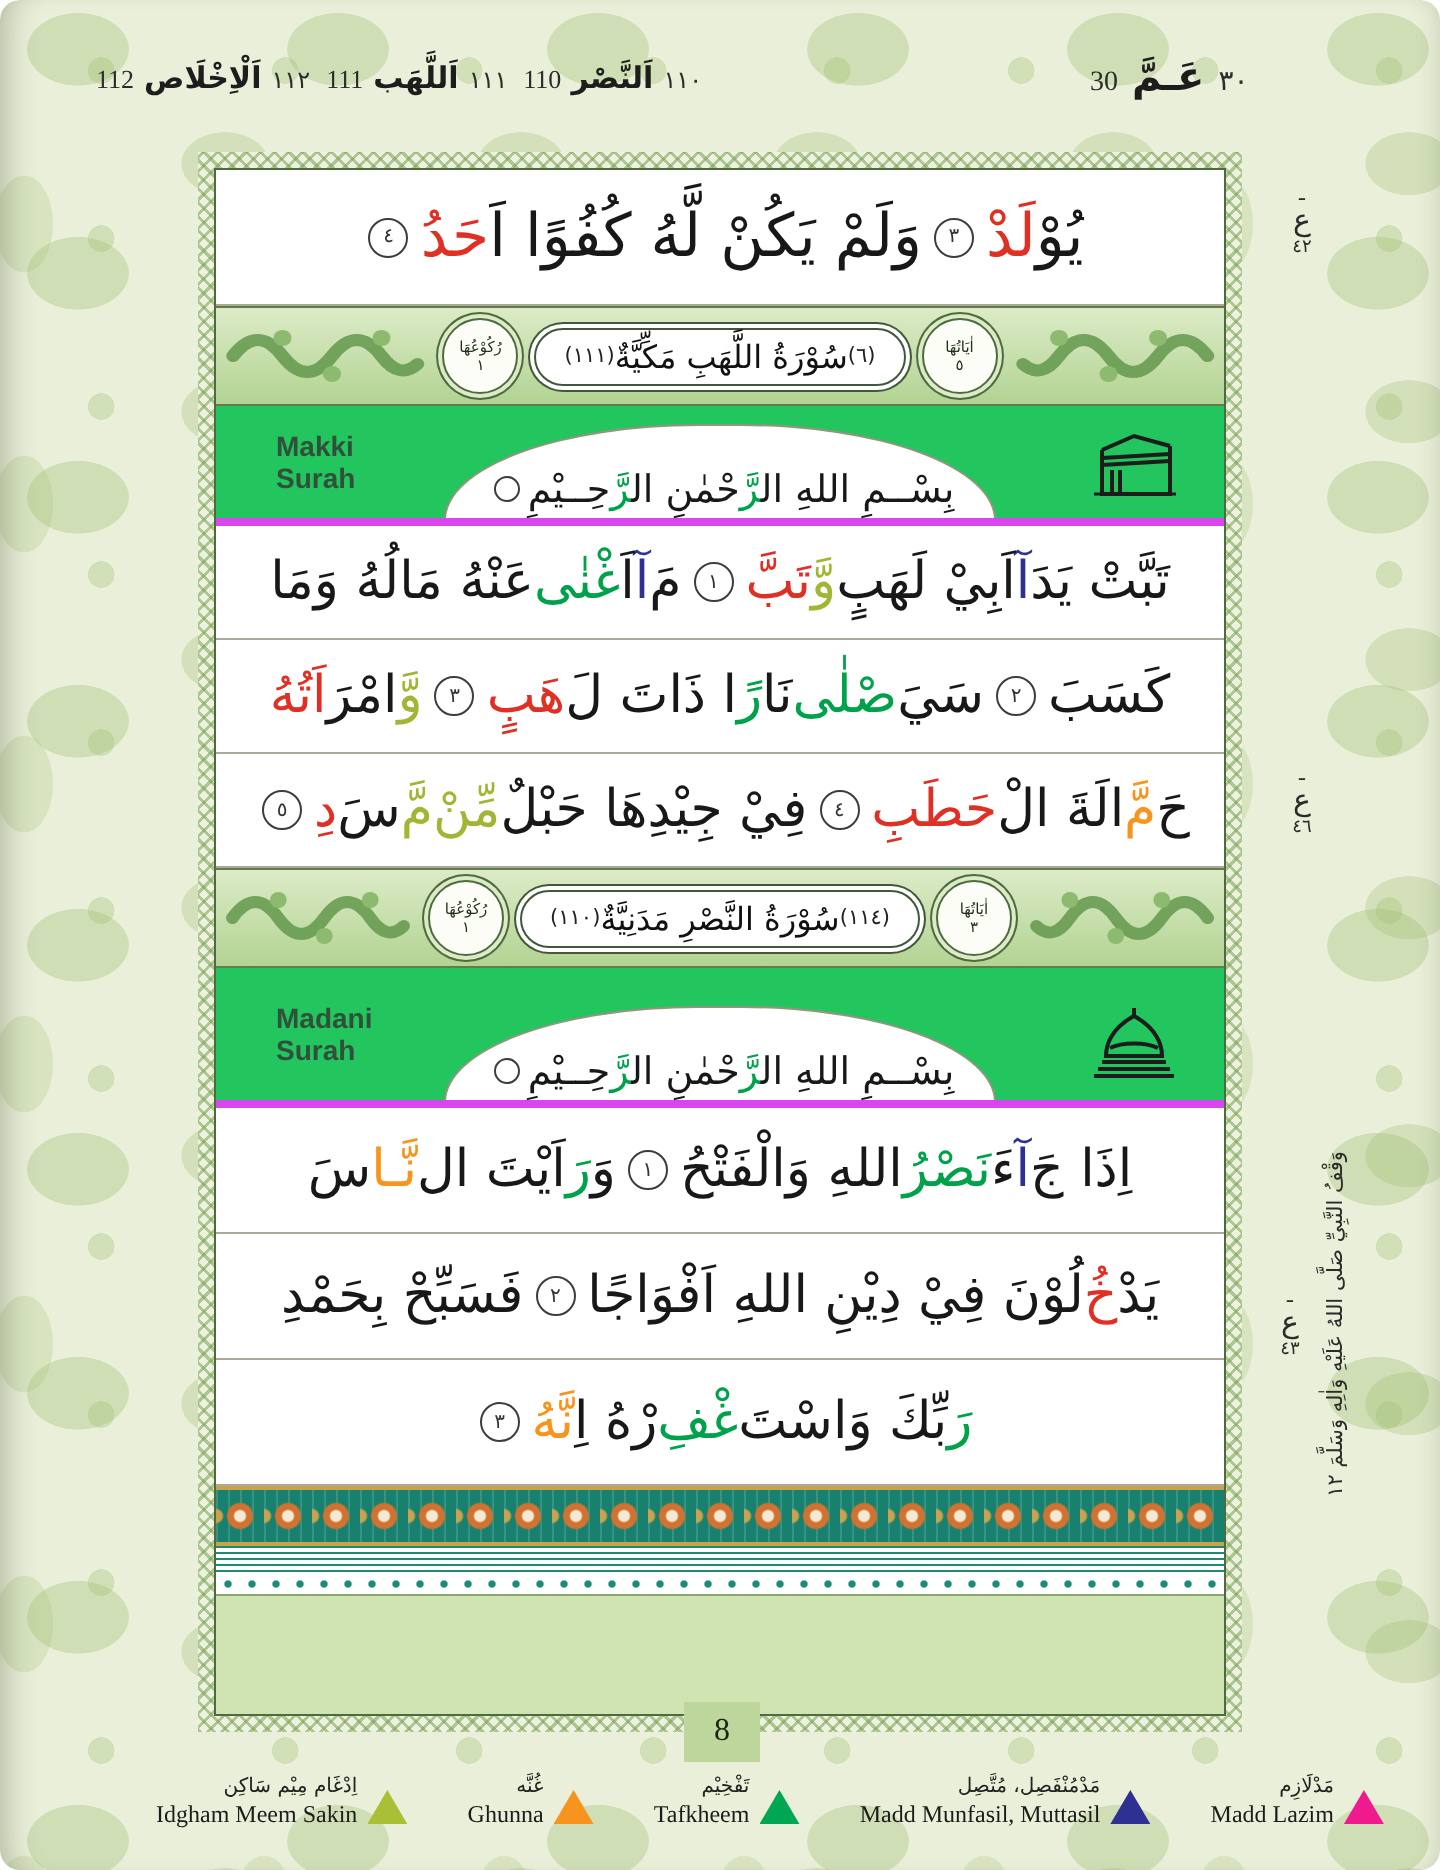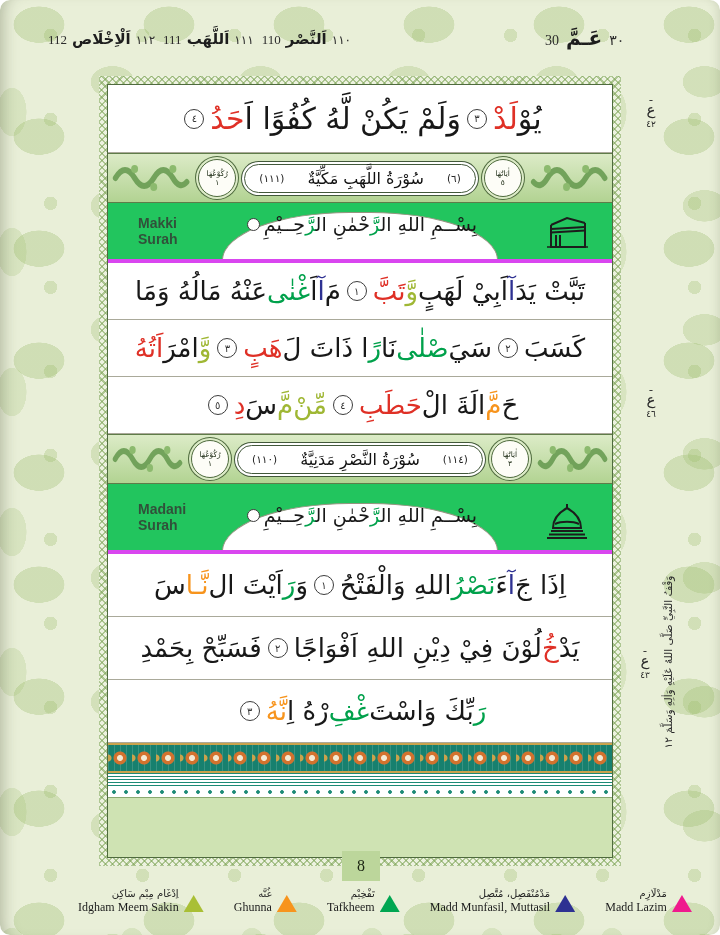--- a/index.html
+++ b/index.html
@@ -81,38 +81,38 @@
   .badge {
     width:38px; height:38px; flex:none; border-radius:50%;
     background:#fdfdf7; border:1px solid #4f6b3e;
     box-shadow:0 0 0 2px #dcebc7, 0 0 0 3px #4f6b3e;
     display:flex; flex-direction:column; align-items:center; justify-content:center;
     font-size:7.5px; color:#22301a; line-height:1.25; text-align:center;
   }
   .pill {
     flex:none; background:#fff; border:1px solid #42583a; border-radius:17px;
     box-shadow:0 0 0 2px #fff, 0 0 0 3px #42583a;
-    padding:4px 14px; display:flex; align-items:center; gap:23px;
+    padding:4px 14px; display:flex; align-items:center; gap:0;
   }
   .pill .p-num { font-size:10.5px; color:#222; }
   .pill .p-title { font-size:16px; font-weight:normal; color:#111; white-space:nowrap; }
 
   
   .bis-band { flex:none; position:relative; background:#22c55e; border-bottom:4px solid #d946ef; overflow:hidden; }
   .b-makki { height:60px; } .b-madani { height:70px; }
   .mk-label {
     position:absolute; left:30px; top:50%; transform:translateY(-50%);
     color:#31503a; font:600 14px/1.15 "Liberation Sans",sans-serif;
   }
   .cloud {
     position:absolute; left:50%; transform:translateX(-50%); bottom:-1px;
     width:276px; height:48px; background:#fff;
     border:1px solid #94947f; border-bottom:none;
     border-radius:138px 138px 0 0 / 52px 52px 0 0;
-    display:flex; justify-content:center; padding-bottom:4px;
+    display:flex; align-items:flex-end; justify-content:center; padding-bottom:4px;
   }
   .bismillah-text { direction:rtl; font-size:19px; color:#161616; white-space:nowrap; }
   .band-icon { position:absolute; right:22px; bottom:8px; }
 
   
   .frieze {
     height:30px; flex:none;
     border-top:2px solid #c9a34c; border-bottom:2px solid #c9a34c;
     background-color:#17806e;
     background-image:
@@ -286,20 +286,21 @@
           <span class="c-o">وَّ</span>
           <span class="c-k">امْرَ</span>
           <span class="c-r">اَتُهُ</span>
         </div>
       <div class="verse-row r-lahab">
           <span class="c-k">حَ</span>
           <span class="c-n">مَّ</span>
           <span class="c-k">الَةَ الْ</span>
           <span class="c-r">حَطَبِ</span>
           <span class="aya">٤</span>
+          <span class="c-k">فِيْ جِيْدِهَا حَبْلٌ </span>
           <span class="c-o">مِّنْ</span>
           <span class="c-k"> </span>
           <span class="c-o">مَّ</span>
           <span class="c-k">سَ</span>
           <span class="c-r">دِ</span>
           <span class="aya">٥</span>
         </div>
 
       <div class="surah-band">
         <div class="orn">

